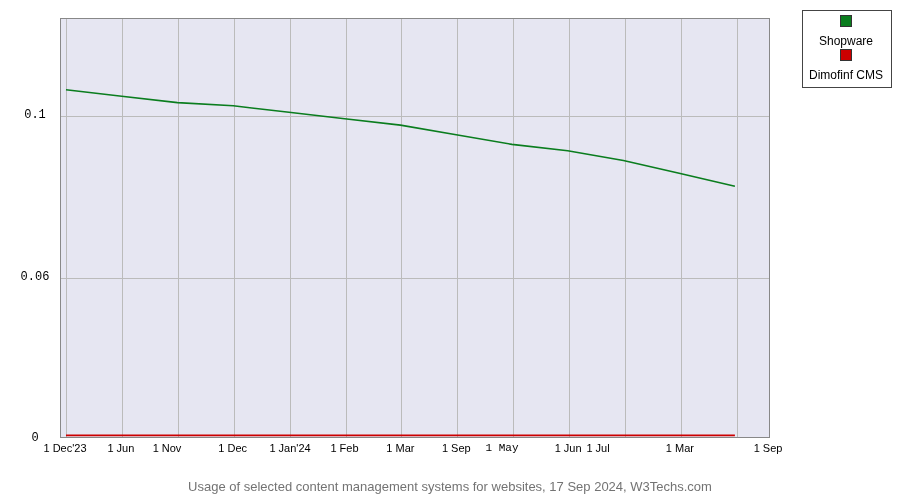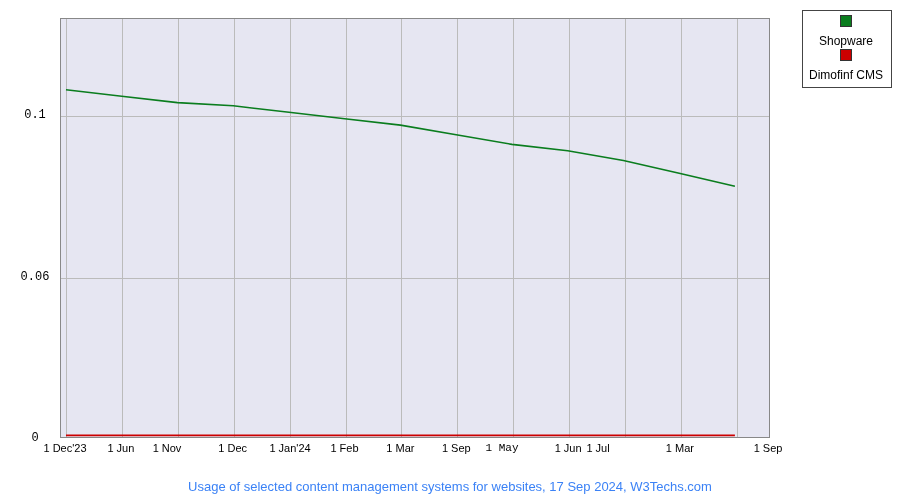--- a/index.html
+++ b/index.html
@@ -61,21 +61,21 @@
     transform: translateX(-50%);
     white-space: nowrap;
   }
   .caption {
     position: absolute;
     left: 0;
     bottom: 6px;
     width: 900px;
     text-align: center;
     font-size: 13px;
-    color: #3b82f6;
+    color: #737373;
   }
   .legend {
     position: absolute;
     right: 8px;
     top: 10px;
     border: 1px solid #444;
     background: #fff;
     padding: 4px 8px 4px 6px;
     font-size: 12px;
   }

